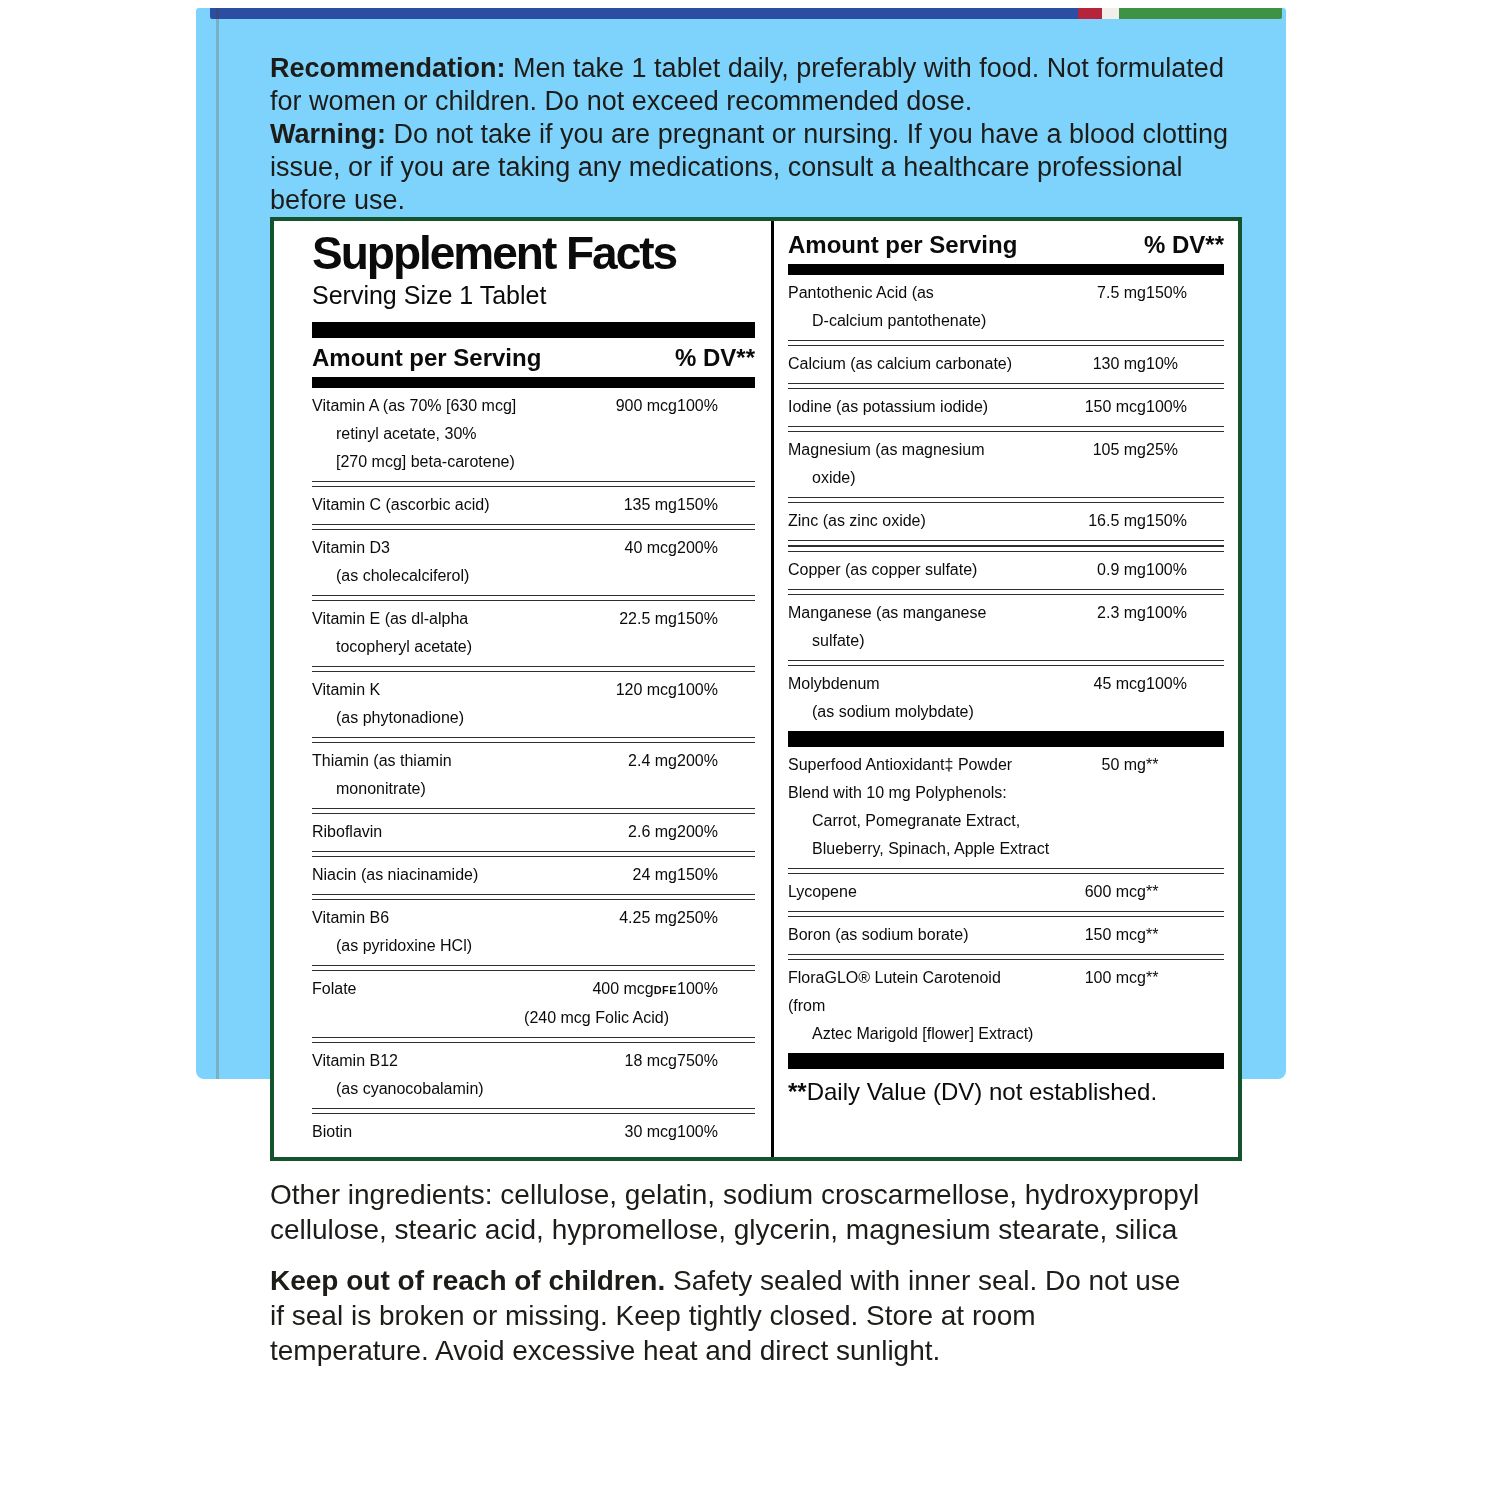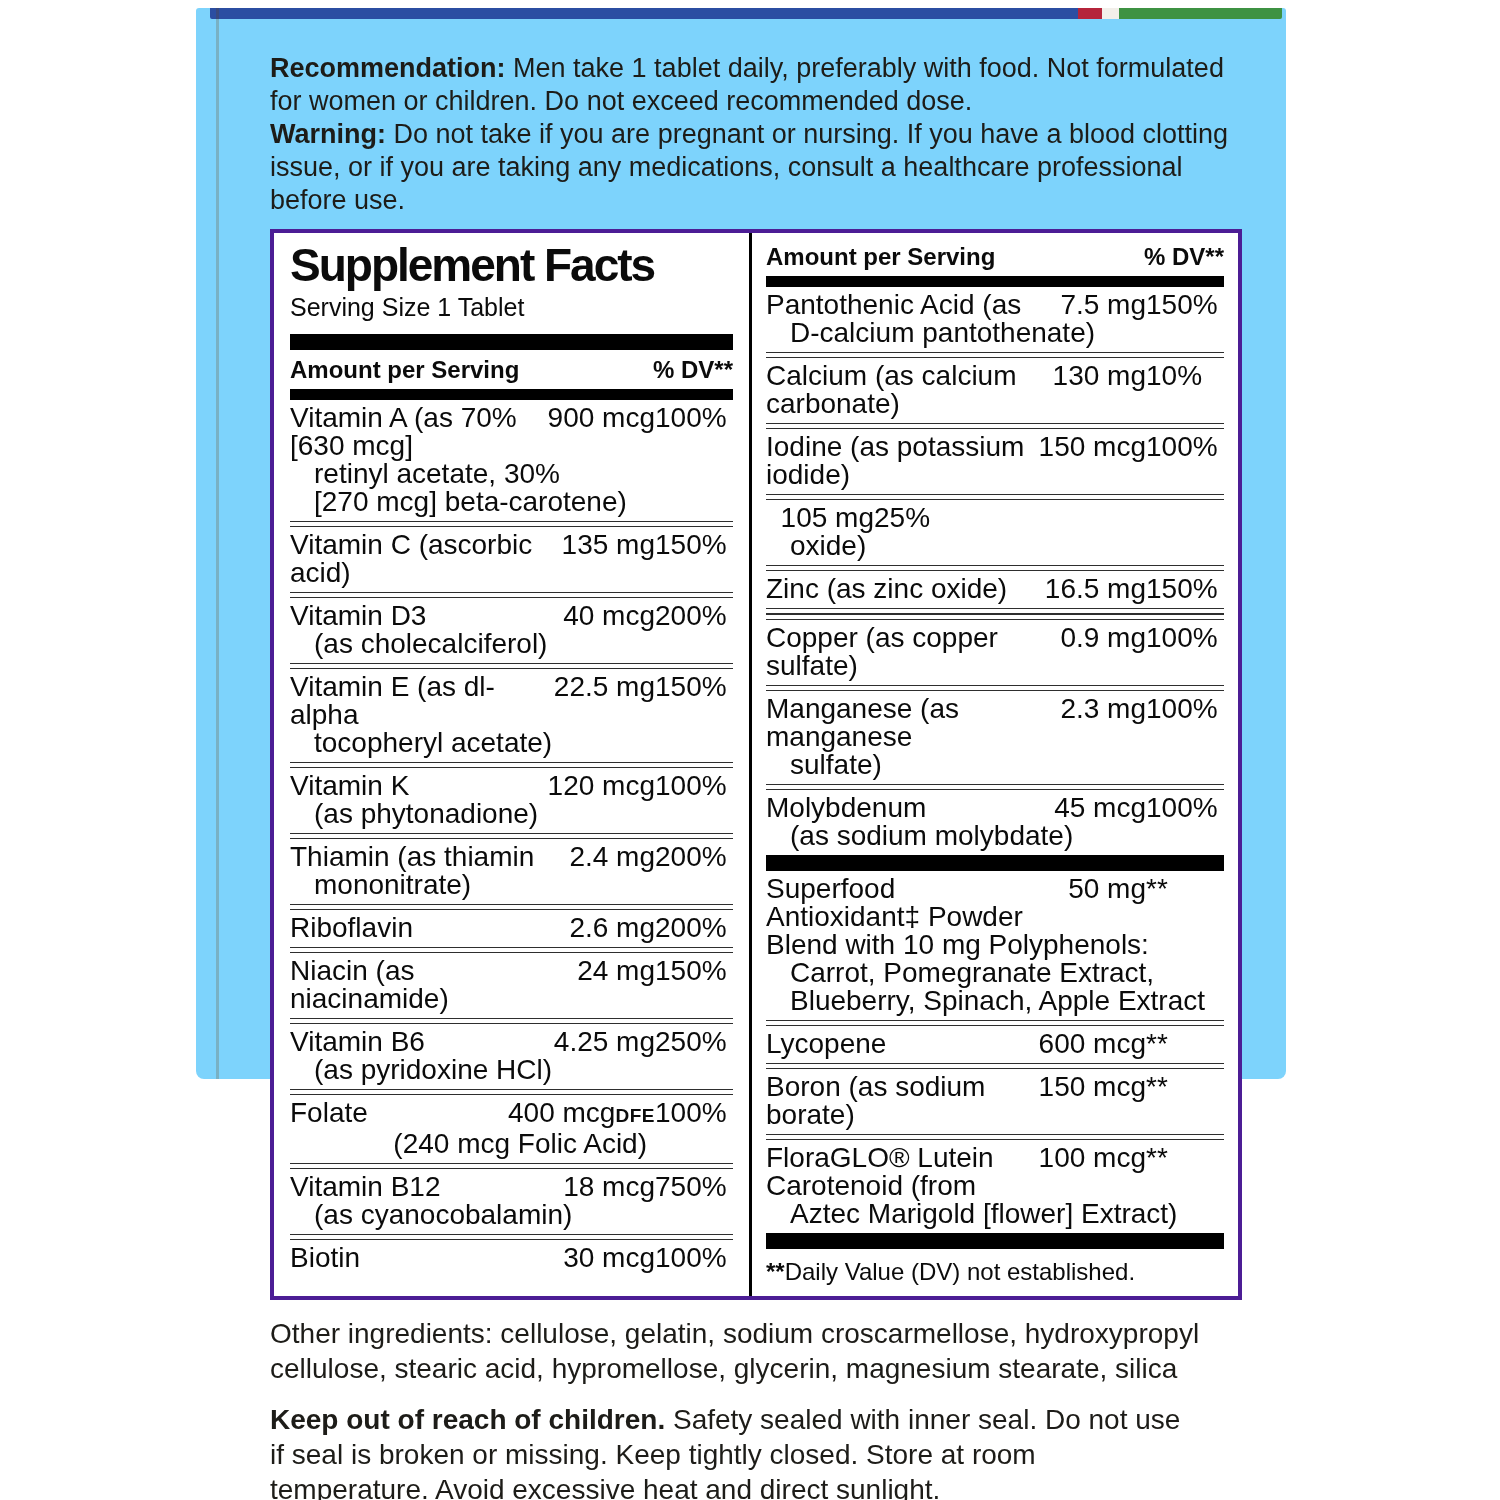--- a/index.html
+++ b/index.html
@@ -24,43 +24,43 @@
     position:absolute; left:20px; top:0; bottom:0; width:3px;
     background:rgba(110,60,0,0.22);
   }
   .content { position:absolute; left:74px; top:44px; right:44px; }
 
   .intro { margin:0; font-size:27px; line-height:33px; }
   .intro b { font-weight:bold; }
 
   
   .facts {
-    margin-top:12px; background:#ffffff; border:4px solid #4c1d95;
-    display:flex; color:#0b0b0b; box-sizing:border-box;
+    background:#ffffff; border:4px solid #14532d;
+    display:flex; color:#0b0b0b; box-sizing:border-box;padding-left:22px;
   }
   .col-left  { flex:0 0 443px; padding:6px 16px 6px 16px; border-right:3px solid #000; }
   .col-right { flex:1; padding:4px 14px 6px 14px; }
 
   .sf-title {
     margin:2px 0 2px; font-size:46px; font-weight:bold;
     letter-spacing:-2px; line-height:1.05; white-space:nowrap;
   }
   .serving { font-size:25px; margin:4px 0 12px; }
 
   .bar { height:16px; background:#000; }
   .bar.mid { height:11px; }
 
   .hdr {
     display:flex; justify-content:space-between;
     font-weight:bold; font-size:24px; padding:6px 0 5px;
   }
 
   .sep { height:4px; border-top:1px solid #2e2e2e; border-bottom:1px solid #2e2e2e; }
 
-  .nrow { font-size:28px; line-height:28px; padding:4px 0 5px; }
+  .nrow { font-size:16px; line-height:28px; padding:4px 0 5px; }
   .line1 { display:flex; align-items:baseline; }
   .nname { flex:1; padding-right:6px; }
   .namt  { min-width:108px; text-align:right; white-space:nowrap; }
   .nsfx  { font-size:0.68em; letter-spacing:0.5px;font-weight:bold; }
   .ndv   { width:78px; white-space:nowrap; }
   .cont  { padding-left:24px; }
   .cont.flush { padding-left:0; }
   .subright { text-align:right; padding-right:86px; }
 
   .footnote { font-size:24px; padding:9px 0 4px; }
@@ -235,20 +235,21 @@
             <div class="nrow">
               <div class="line1">
                 <span class="nname">Iodine (as potassium iodide)</span>
                 <span class="namt">150 mcg</span>
                 <span class="ndv">100%</span>
               </div>
             </div>
             <div class="sep"></div>
             <div class="nrow">
               <div class="line1">
+                <span class="nname">Magnesium (as magnesium</span>
                 <span class="namt">105 mg</span>
                 <span class="ndv">25%</span>
               </div>
               <div class="cont">oxide)</div>
             </div>
             <div class="sep"></div>
             <div class="nrow">
               <div class="line1">
                 <span class="nname">Zinc (as zinc oxide)</span>
                 <span class="namt">16.5 mg</span>

